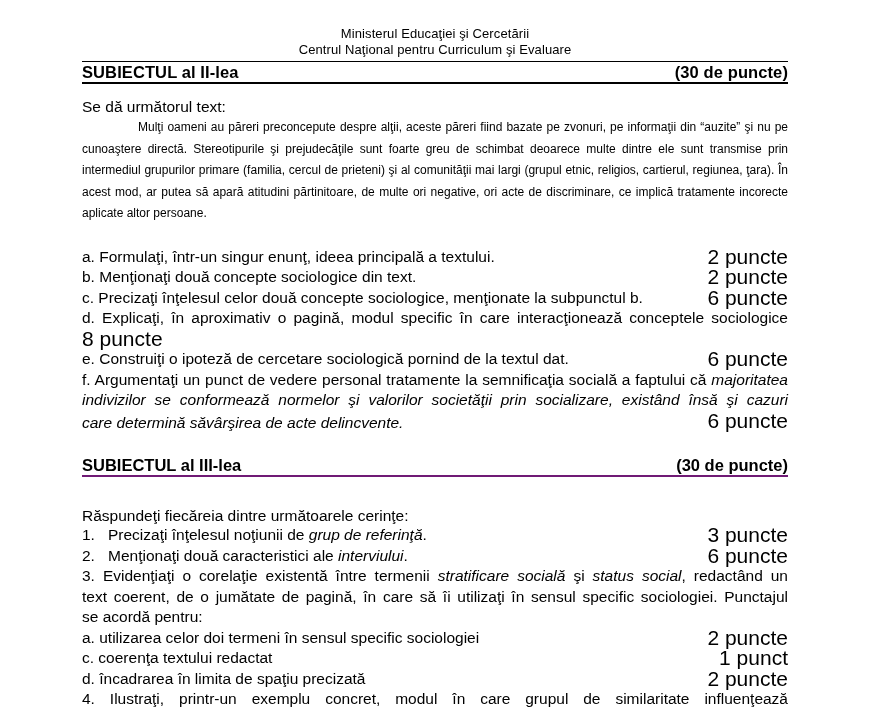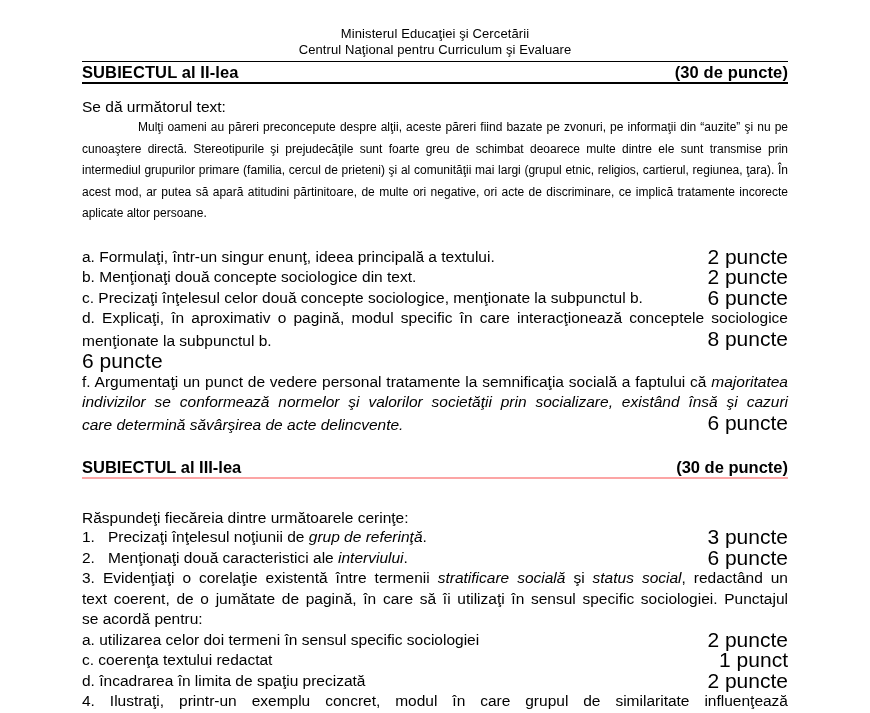--- a/index.html
+++ b/index.html
@@ -99,21 +99,21 @@
   .italic { font-style: italic; }
   .num-wide { display: inline-block; min-width: 26px; }
 
   .head2 {
     display: flex;
     justify-content: space-between;
     align-items: baseline;
     font-weight: bold;
     font-size: 16.5px;
     line-height: 20px;
-    border-bottom: 2px solid #fca5a5;
+    border-bottom: 2px solid #701a75;
   }
 </style>
 </head>
 <body>
 
 <div class="page">
 
   <div class="institution">
     <div>Ministerul Educaţiei şi Cercetării</div>
     <div>Centrul Naţional pentru Curriculum şi Evaluare</div>
@@ -143,26 +143,26 @@
   </div>
 
   <div class="item-simple">
     <span class="body">c. Precizaţi înţelesul celor două concepte sociologice, menţionate la subpunctul b.</span>
     <span class="pts-inline">6 puncte</span>
   </div>
 
   <div class="item">
     <div class="justified">d. Explicaţi, în aproximativ o pagină, modul specific în care interacţionează conceptele  sociologice</div>
     <div class="tail">
-      <span>menţionate la subpunctul b.</span>
       <span class="pts-inline">8 puncte</span>
     </div>
   </div>
 
   <div class="item-simple">
+    <span class="body">e. Construiţi o ipoteză de cercetare sociologică pornind de la textul dat.</span>
     <span class="pts-inline">6 puncte</span>
   </div>
 
   <div class="item">
     <div class="justified"><span>f. Argumentaţi un punct de vedere personal tratamente la semnificaţia socială a faptului că </span><span class="italic">majoritatea</span></div>
     <div class="justified italic">indivizilor se conformează normelor şi valorilor societăţii prin socializare, existând însă şi cazuri</div>
     <div class="tail">
       <span class="italic">care determină săvârşirea de acte delincvente.</span>
       <span class="pts-inline">6 puncte</span>
     </div>

